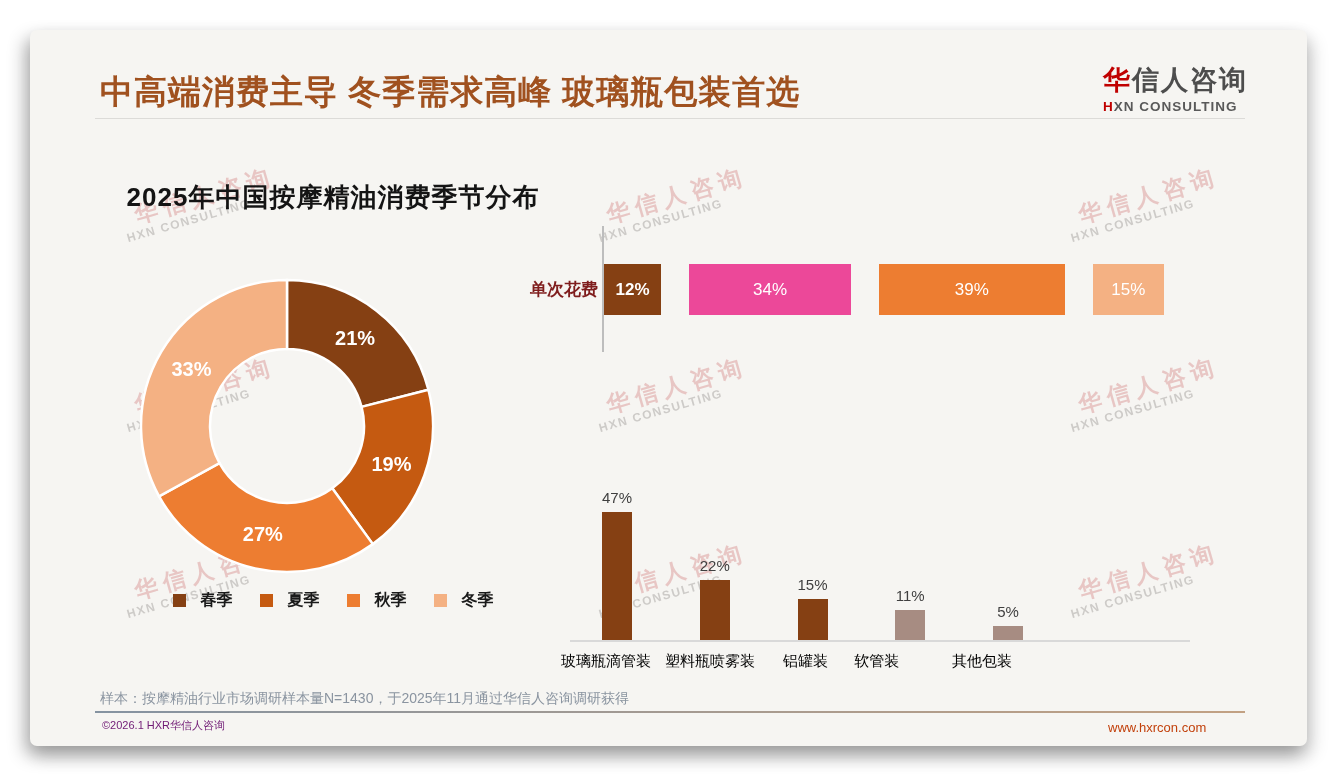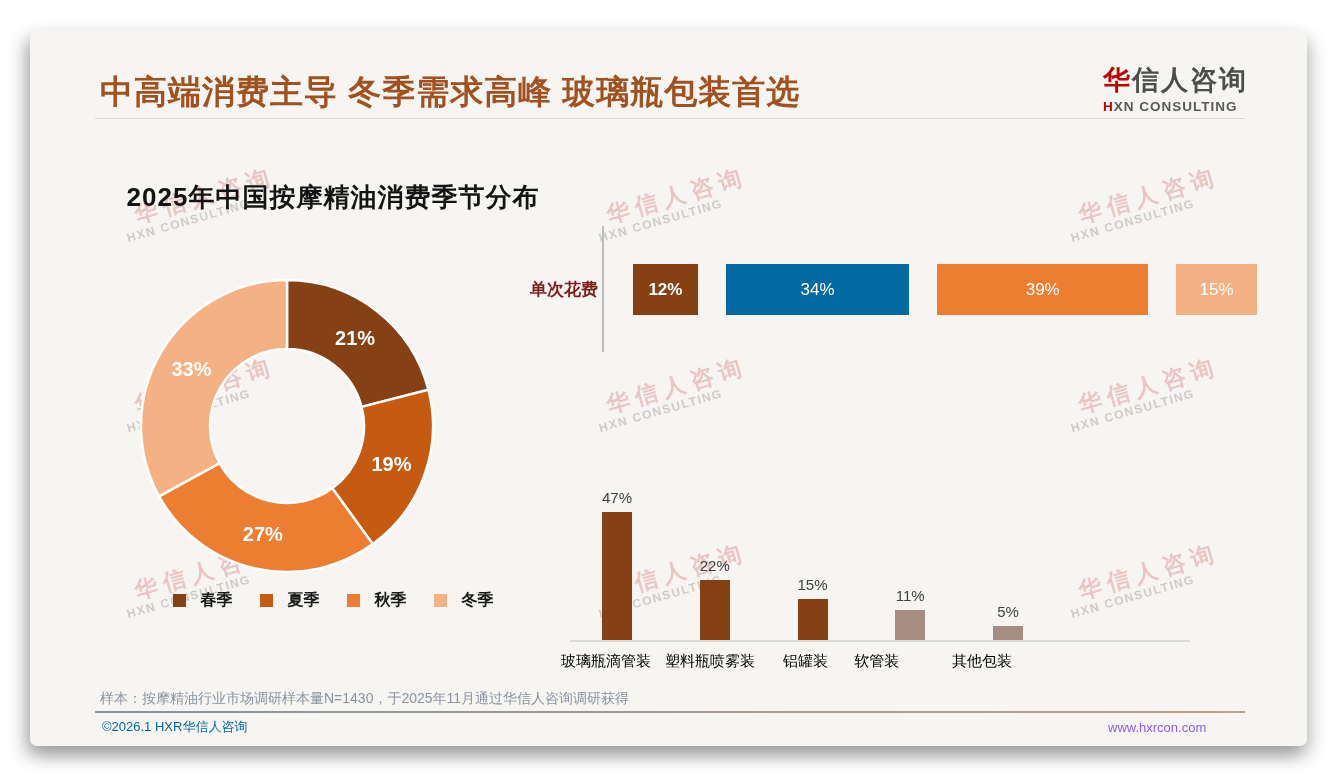--- a/index.html
+++ b/index.html
@@ -38,38 +38,38 @@
   
   .donut-svg{ position:absolute; left:105px; top:244px; width:304px; height:304px; }
   .donut-svg text{ font-family:"Liberation Sans", sans-serif; font-size:20px; font-weight:bold; fill:#ffffff; }
   .donut-legend{ position:absolute; left:63px; top:560px; width:480px; display:flex; justify-content:center; gap:27px; }
   .donut-legend .legend-item{ display:flex; align-items:center; gap:15px; font-size:16px; font-weight:600; color:#1a1a1a; }
   .donut-legend .sq{ width:13px; height:13px; display:inline-block; }
 
   
   .stacked-axis-label{ position:absolute; left:468px; top:248px; width:100px; text-align:right; font-size:17px; font-weight:bold; color:#7f1d1d; }
   .stacked-axis-line{ position:absolute; left:572px; top:196px; width:1.5px; height:126px; background:#bdbdbd; }
-  .stacked-bar{ position:absolute; left:603px; top:234px; width:624px; height:51px; display:flex;gap:28px; }
+  .stacked-bar{ position:absolute; left:574px; top:234px; width:560px; height:51px; display:flex;gap:28px; }
   .stacked-seg{ height:100%; display:flex; align-items:center; justify-content:center; color:#fff; font-size:17px; white-space:nowrap; }
   .stacked-seg:first-child{ font-weight:bold; }
   .stacked-legend{ position:absolute; left:574px; top:332px; width:584px; display:flex; justify-content:center; gap:22px; }
   .stacked-legend .legend-item{ display:flex; align-items:center; gap:4px; font-size:14px; color:#595959; white-space:nowrap; }
   .stacked-legend .sq{ width:10px; height:10px; display:inline-block; }
 
   
   .col-baseline{ position:absolute; left:540px; top:610px; width:620px; height:1.5px; background:#d9d9d9; }
   .col-bar{ position:absolute; width:30px; }
   .col-value{ position:absolute; width:70px; text-align:center; font-size:15px; color:#3f3f3f; }
   .col-cat{ position:absolute; width:112px; top:622px; font-size:15px; color:#000000; white-space:nowrap; }
 
   
   .footnote{ position:absolute; left:70px; top:660px; font-size:14px; color:#8A94A0; white-space:nowrap; }
   .footer-divider{ position:absolute; left:65px; top:681px; width:1150px; height:1.5px; background:linear-gradient(90deg,#8593a1,#c2a183); }
-  .copyright{ position:absolute; left:72px; top:688px; font-size:13px; color:#0369a1; }
-  .website{ position:absolute; left:1078px; top:690px; font-size:13px; color:#8b5cf6; }
+  .copyright{ position:absolute; left:72px; top:688px; font-size:11px; color:#701a75; }
+  .website{ position:absolute; left:1078px; top:690px; font-size:13px; color:#c2410c; }
 </style>
 </head>
 <body>
 
 <div class="slide-card">
 
   <div class="wm-layer" id="wm-layer">
       <div class="wm" style="left: 104px; top: 150px;">
         <span class="wm1">华信人咨询</span>
         <span class="wm2">HXN CONSULTING</span>
@@ -144,21 +144,21 @@
         <span class="legend-item">
           <span class="sq" style="background: rgb(244, 177, 131);"></span>
           <span>冬季</span>
         </span>
       </div>
 
     <div class="stacked-axis-label">单次花费</div>
     <div class="stacked-axis-line"></div>
     <div class="stacked-bar" id="stacked-bar">
         <div class="stacked-seg" style="width: 12%; background: rgb(133, 64, 19);">12%</div>
-        <div class="stacked-seg" style="width: 34%; background: #0369a1;">34%</div>
+        <div class="stacked-seg" style="width: 34%; background: #ec4899;">34%</div>
         <div class="stacked-seg" style="width: 39%; background: rgb(237, 125, 49);">39%</div>
         <div class="stacked-seg" style="width: 15%; background: rgb(244, 177, 131);">15%</div>
       </div>
 
     <div id="column-chart">
         <div class="col-bar" style="left: 572px; top: 482.16px; height: 127.84px; background: rgb(133, 64, 19);"></div>
         <div class="col-value" style="left: 552px; top: 459.16px;">47%</div>
         <div class="col-cat" style="left: 531px;">玻璃瓶滴管装</div>
         <div class="col-bar" style="left: 669.75px; top: 550.16px; height: 59.84px; background: rgb(133, 64, 19);"></div>
         <div class="col-value" style="left: 649.75px; top: 527.16px;">22%</div>

